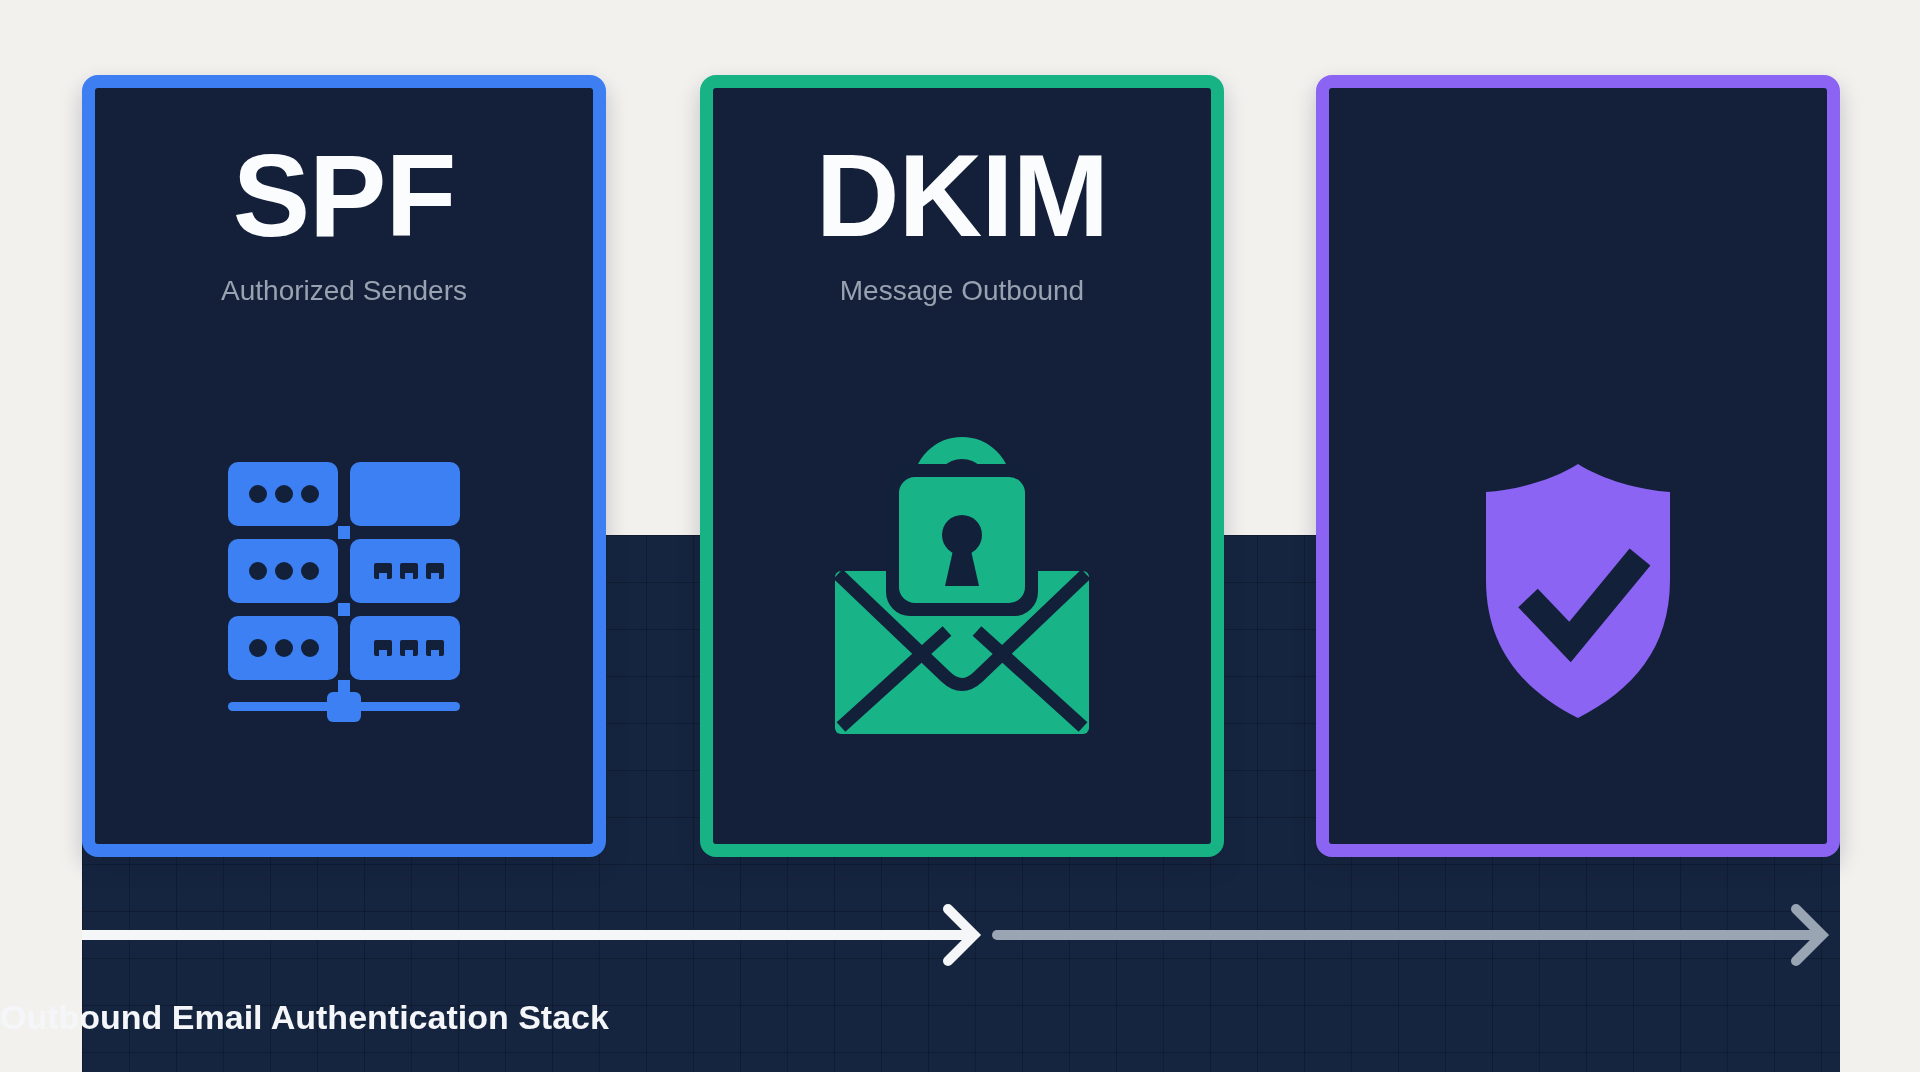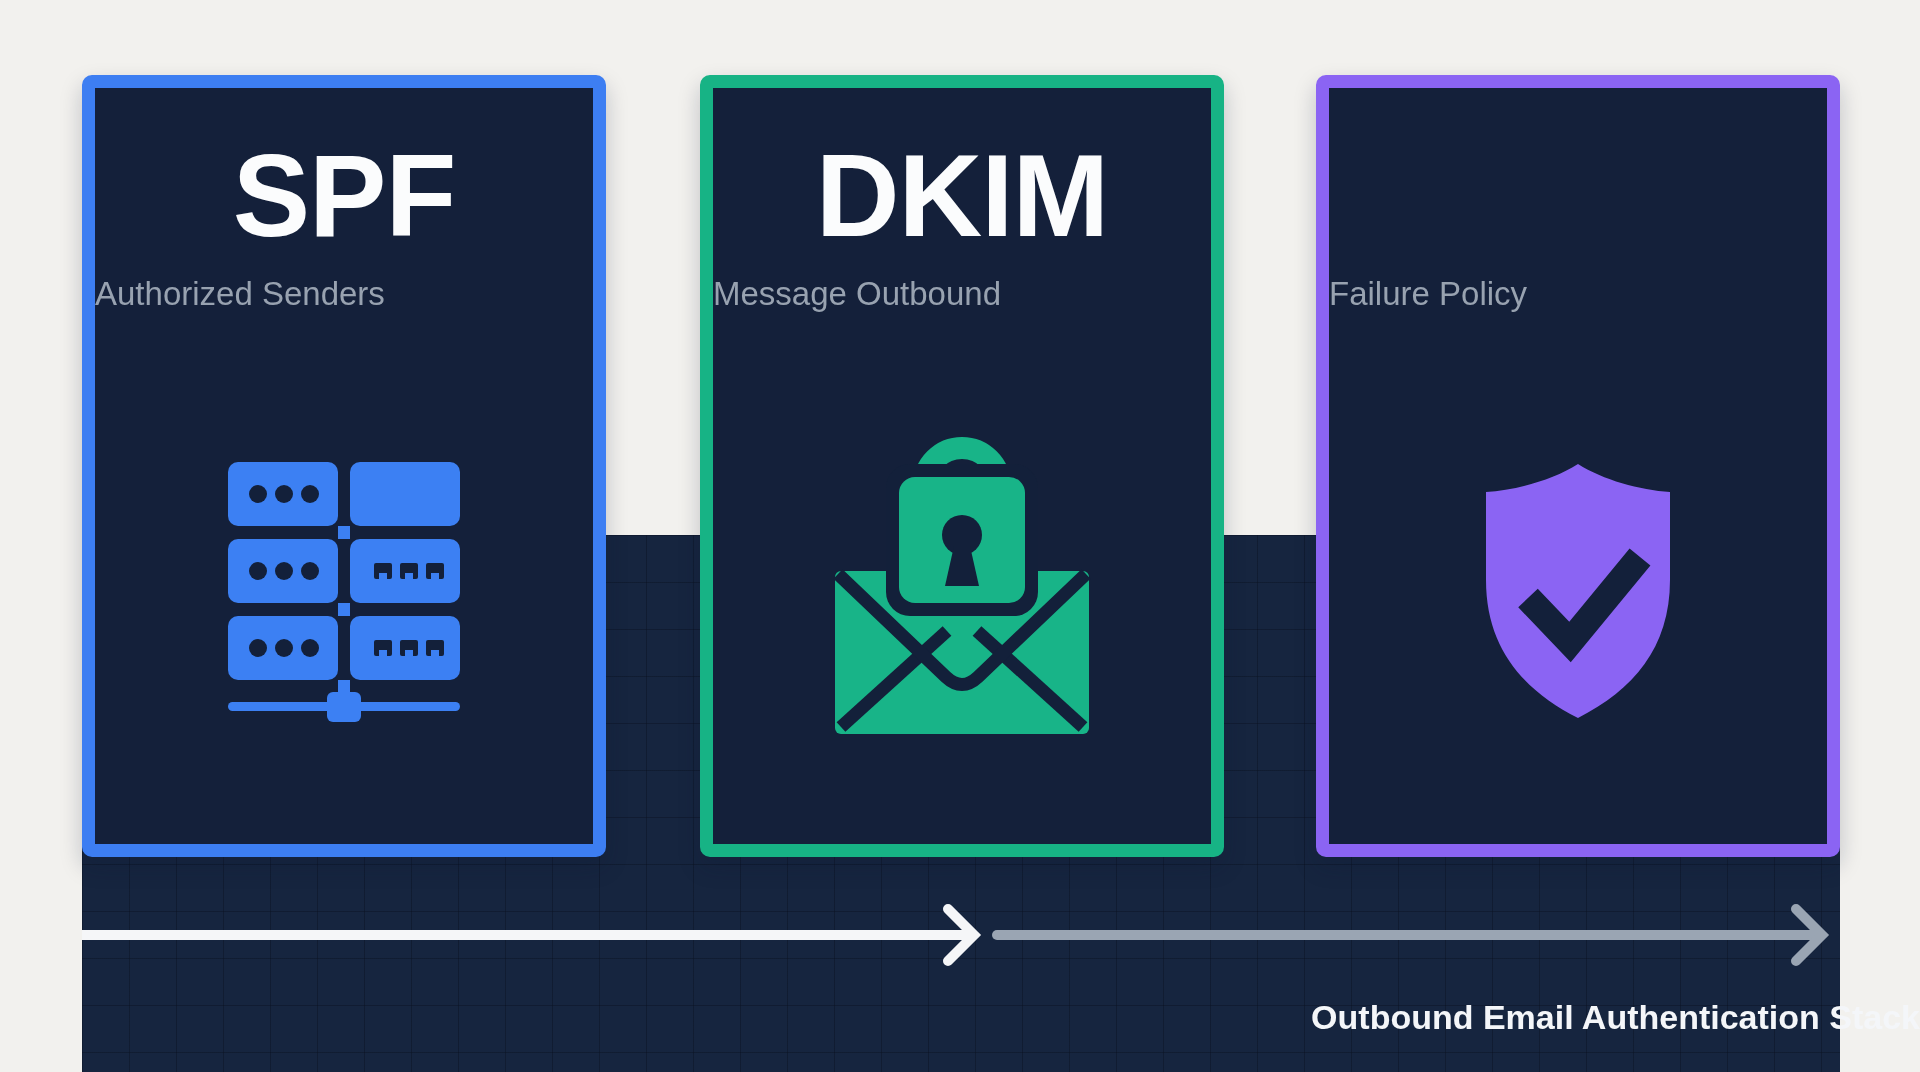--- a/index.html
+++ b/index.html
@@ -9,47 +9,47 @@
   .dark-panel{
     position:absolute;left:82px;top:535px;width:1758px;height:537px;
     background:#16253f;
     background-image:
       repeating-linear-gradient(to right, rgba(8,14,28,.38) 0 1px, transparent 1px 47px),
       repeating-linear-gradient(to bottom, rgba(8,14,28,.38) 0 1px, transparent 1px 47px);
   }
 
   .card{
     position:absolute;top:75px;width:524px;height:782px;
-    background:#14203a;border:13px solid #888;border-radius:10px;
+    background:#14203a;border:13px solid #888;border-radius:16px;
     box-shadow:0 10px 22px rgba(15,25,48,.22);
     box-sizing:border-box;
   }
   .card-spf{left:82px;}
   .card-dkim{left:700px;}
   .card-dmarc{left:1316px;}
 
   .card-title{
     position:absolute;left:0;right:0;top:50px;margin:0;
     text-align:center;color:#fbfcfd;font-size:116px;font-weight:700;
     letter-spacing:-1px;line-height:1;
   }
   .card-subtitle{
     position:absolute;left:0;right:0;top:186px;margin:0;
-    text-align:left;color:#98a2b0;font-size:33px;font-weight:400;line-height:1.2;
+    text-align:center;color:#98a2b0;font-size:28px;font-weight:400;line-height:1.2;
   }
   .card-icon{
     position:absolute;left:50%;transform:translateX(-50%);top:374px;
     line-height:0;
   }
   .card-dkim .card-icon{top:346px;}
 
   .flow-arrows{position:absolute;left:82px;top:895px;}
   .flow-label{
     position:absolute;left:0;right:0;top:998px;margin:0;
-    text-align:right;color:#f4f6f9;font-size:34px;font-weight:700;
+    text-align:left;color:#f4f6f9;font-size:34px;font-weight:700;
   }
 </style>
 </head>
 <body>
 
 <div class="stage">
 
   <div class="dark-panel"></div>
 
   <section class="card card-spf" style="border-color: rgb(61, 126, 242);">
@@ -113,21 +113,20 @@
         </g>
         <rect x="53" y="30" width="152" height="152" rx="24" fill="#13203a"></rect>
         <rect x="66" y="43" width="126" height="126" rx="16" fill="#18b488"></rect>
         <circle cx="129" cy="101" r="20" fill="#13203a"></circle>
         <polygon points="121,112 137,112 146,152 112,152" fill="#13203a"></polygon>
       </svg>
     </div>
   </section>
 
   <section class="card card-dmarc" style="border-color: rgb(139, 100, 243);">
-    <p class="card-subtitle">Failure Policy</p>
     <div class="card-icon">
       <svg width="220" height="260" viewBox="0 0 220 260">
         <path d="M110 2 C135 18 172 28 202 30 L202 118 C202 186 165 228 110 256 C55 228 18 186 18 118 L18 30 C48 28 85 18 110 2 Z" fill="#8b64f3"></path>
         <path d="M60 136 L102 180 L172 95" fill="none" stroke="#13203a" stroke-width="27" stroke-linecap="butt" stroke-linejoin="miter"></path>
       </svg>
     </div>
   </section>
 
   <svg class="flow-arrows" width="1758" height="80" viewBox="0 0 1758 80">
     <g fill="none" stroke-linecap="round" stroke-linejoin="miter">

